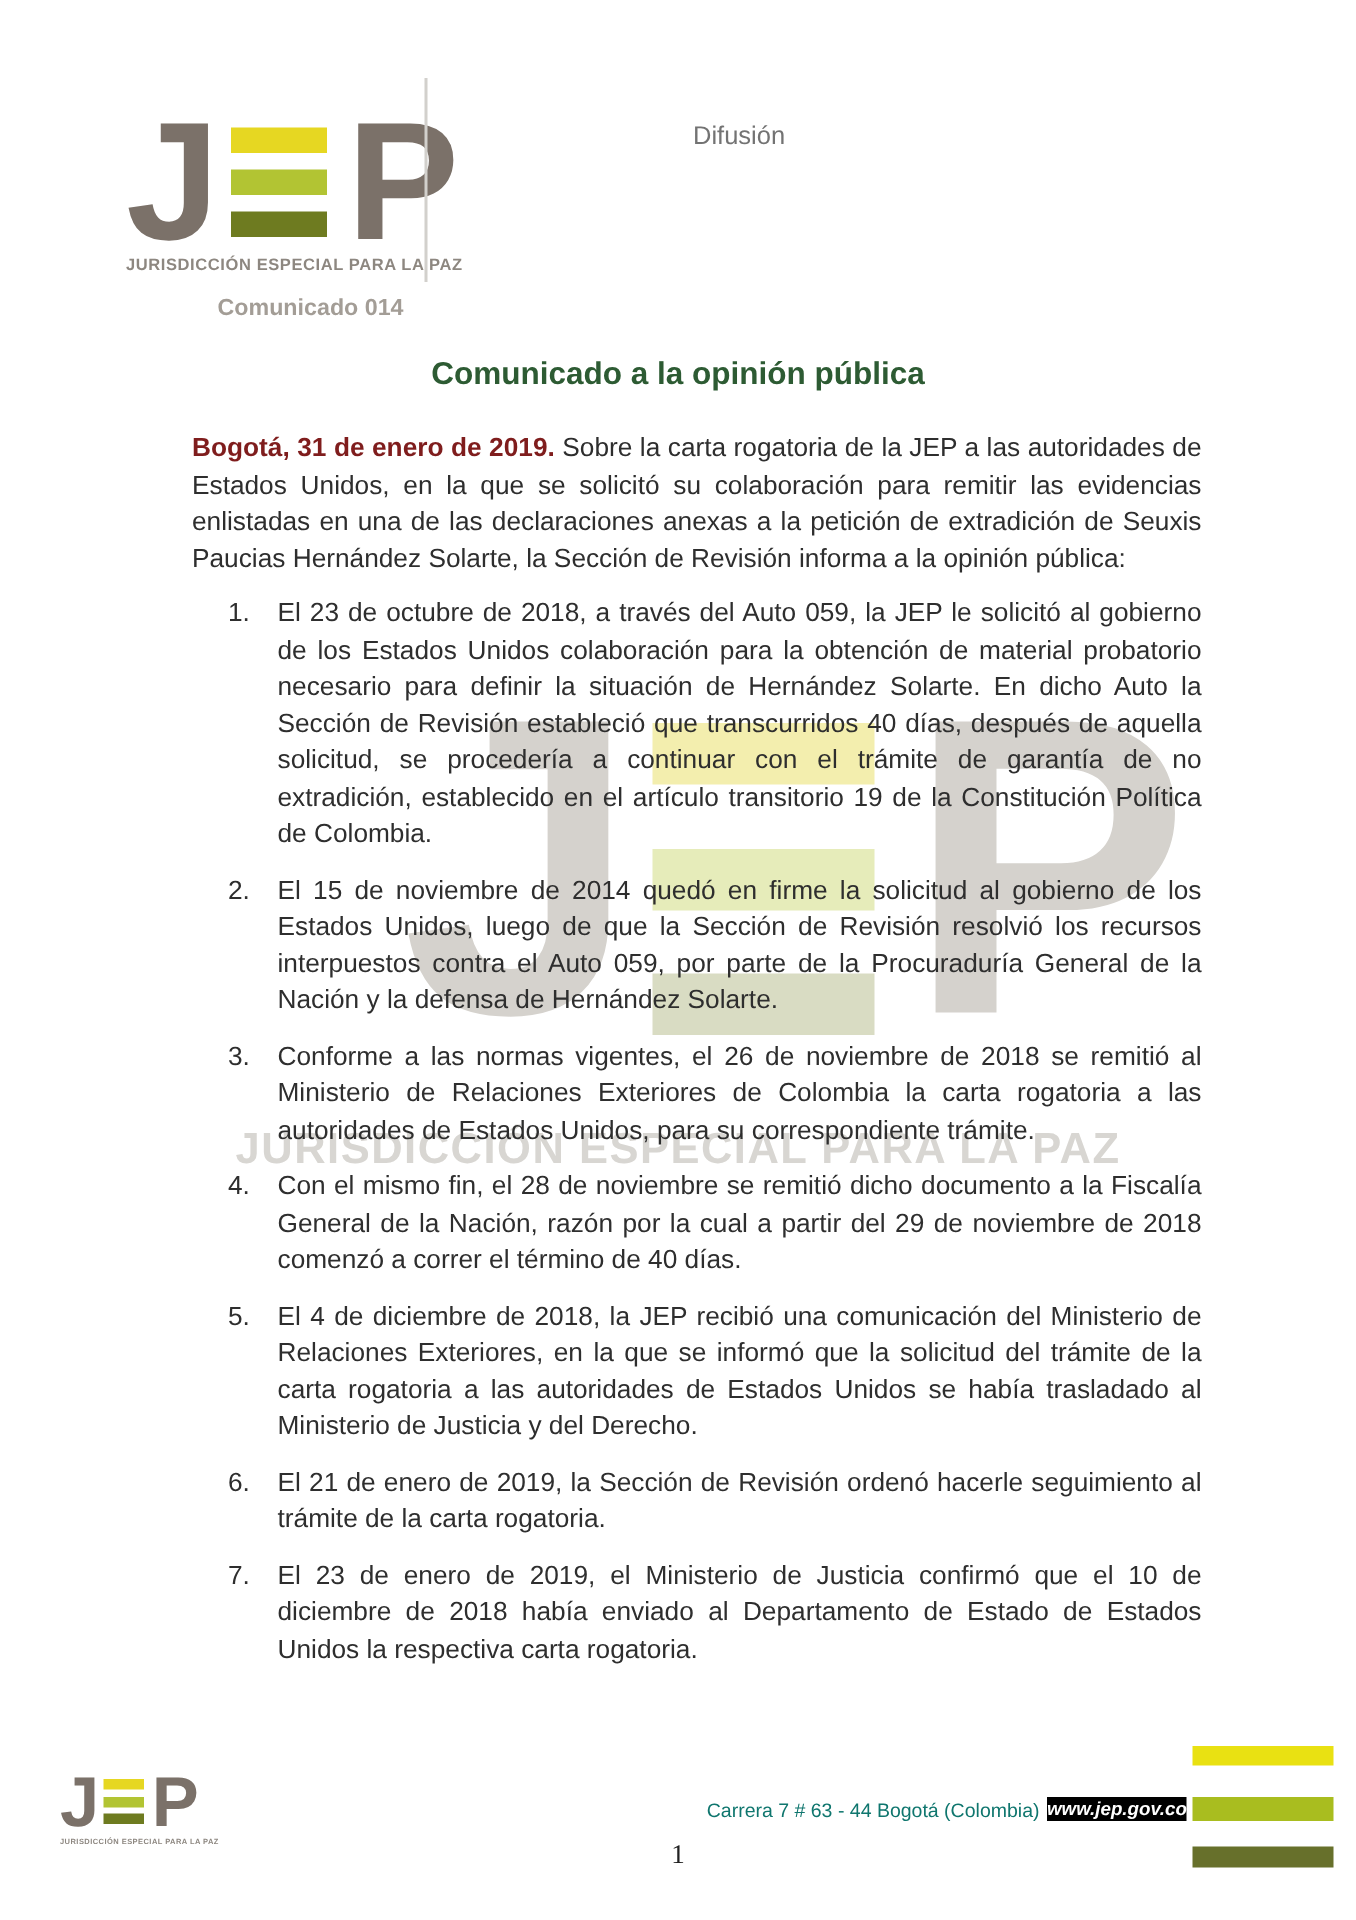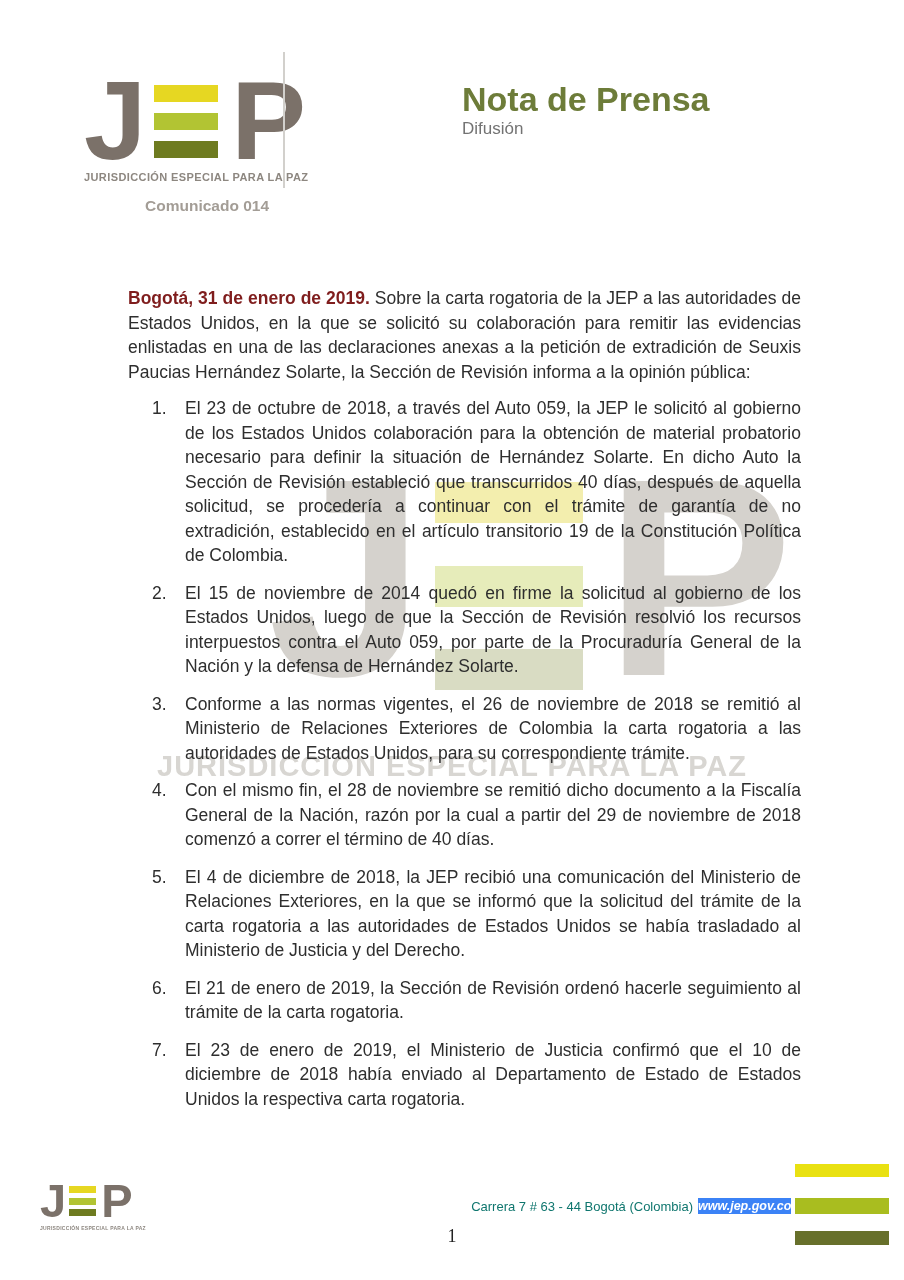--- a/index.html
+++ b/index.html
@@ -57,21 +57,21 @@
 
   
   .f-logo { position:absolute; left:40px; top:1183px; z-index:2; }
   .f-logo .logo-row { height:36px; }
   .f-logo .logo-letter { font-size:47px; line-height:36px; letter-spacing:-1px; }
   .f-logo .logo-bars { height:36px; gap:4.5px; margin:0 5px 0 4px; }
   .f-logo .logo-bars .bar { width:27px; height:7px; }
   .f-logo .logo-caption { margin-top:6px; font-size:5px; letter-spacing:0.3px; }
 
   .f-address { position:absolute; right:211px; top:1199px; font-size:13px; color:#0f766e; z-index:2; white-space:nowrap; }
-  .f-badge { position:absolute; left:698px; top:1198px; width:93px; height:16px; background:#3b82f6;
+  .f-badge { position:absolute; left:698px; top:1198px; width:93px; height:16px; background:#000000;
     color:#ffffff; font-size:12.5px; font-weight:700; font-style:italic; text-align:center; line-height:16px; z-index:2; }
   .edge-bar { position:absolute; left:795px; width:94px; z-index:2; }
   .edge-bar.yellow { top:1164px; height:13px; background:#e9e112; }
   .edge-bar.green  { top:1198px; height:16px; background:#a9bd1f; }
   .edge-bar.olive  { top:1231px; height:14px; background:#67702b; }
 
   .page-number { position:absolute; left:0; right:0; top:1226px; text-align:center;
     font-family:"Liberation Serif", serif; font-size:18px; color:#222222; z-index:2; }
 </style>
 </head>
@@ -101,26 +101,26 @@
         <span class="bar bar-olive"></span>
       </span>
       <span class="logo-letter">P</span>
     </div>
     <div class="logo-caption">JURISDICCIÓN ESPECIAL PARA LA PAZ</div>
   </div>
 
   <div class="header-divider"></div>
 
   <div class="press-block">
-    <div class="press-title">Nota de Prensa</div>
     <div class="press-sub">Difusión</div>
   </div>
 
   <div class="comunicado-no">Comunicado 014</div>
 
+  <div class="doc-title">Comunicado a la opinión pública</div>
 
   <div class="content">
     <p class="intro"><span class="green-bold">Bogotá, 31 de enero de 2019.</span><span> Sobre la carta rogatoria de la JEP a las autoridades de Estados Unidos, en la que se solicitó su colaboración para remitir las evidencias enlistadas en una de las declaraciones anexas a la petición de extradición de Seuxis Paucias Hernández Solarte, la Sección de Revisión informa a la opinión pública:</span></p>
 
     <ol class="items">
       <li class="item"><span class="num">1.</span><span>El 23 de octubre de 2018, a través del Auto 059, la JEP le solicitó al gobierno de los Estados Unidos colaboración para la obtención de material probatorio necesario para definir la situación de Hernández Solarte. En dicho Auto la Sección de Revisión estableció que transcurridos 40 días, después de aquella solicitud, se procedería a continuar con el trámite de garantía de no extradición, establecido en el artículo transitorio 19 de la Constitución Política de Colombia.</span></li>
       <li class="item"><span class="num">2.</span><span>El 15 de noviembre de 2014 quedó en firme la solicitud al gobierno de los Estados Unidos, luego de que la Sección de Revisión resolvió los recursos interpuestos contra el Auto 059, por parte de la Procuraduría General de la Nación y la defensa de Hernández Solarte.</span></li>
       <li class="item"><span class="num">3.</span><span>Conforme a las normas vigentes, el 26 de noviembre de 2018 se remitió al Ministerio de Relaciones Exteriores de Colombia la carta rogatoria a las autoridades de Estados Unidos, para su correspondiente trámite.</span></li>
       <li class="item"><span class="num">4.</span><span>Con el mismo fin, el 28 de noviembre se remitió dicho documento a la Fiscalía General de la Nación, razón por la cual a partir del 29 de noviembre de 2018 comenzó a correr el término de 40 días.</span></li>
       <li class="item"><span class="num">5.</span><span>El 4 de diciembre de 2018, la JEP recibió una comunicación del Ministerio de Relaciones Exteriores, en la que se informó que la solicitud del trámite de la carta rogatoria a las autoridades de Estados Unidos se había trasladado al Ministerio de Justicia y del Derecho.</span></li>

